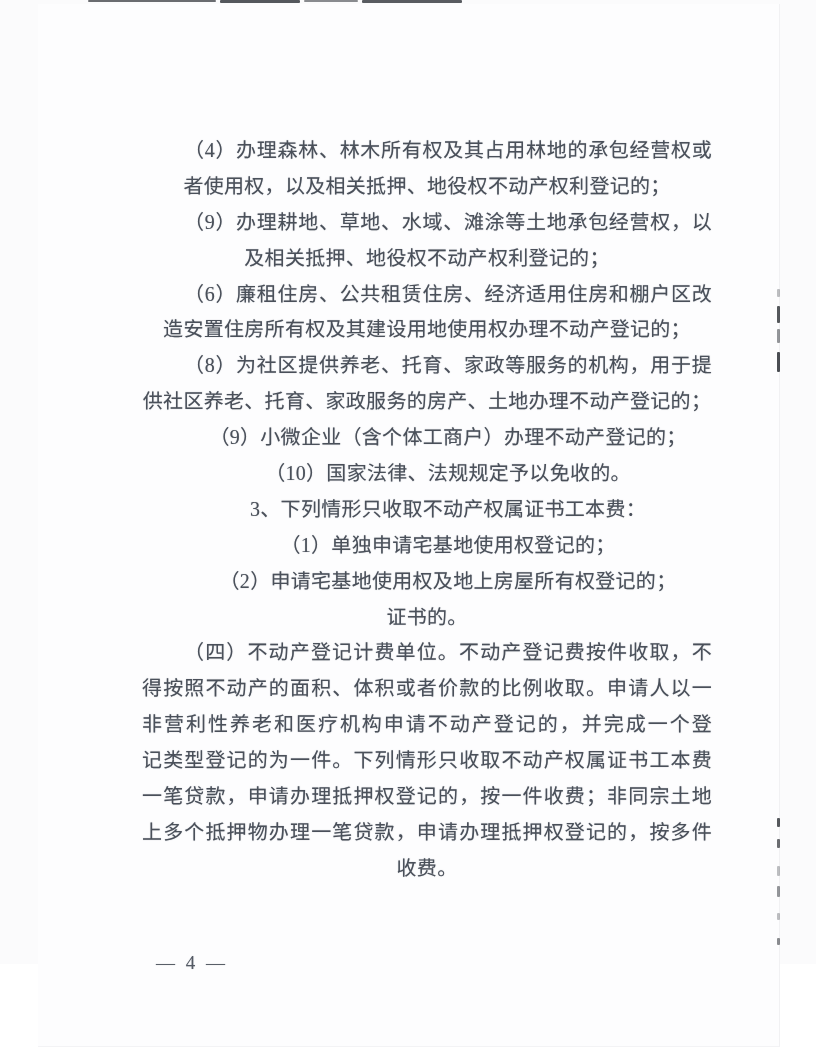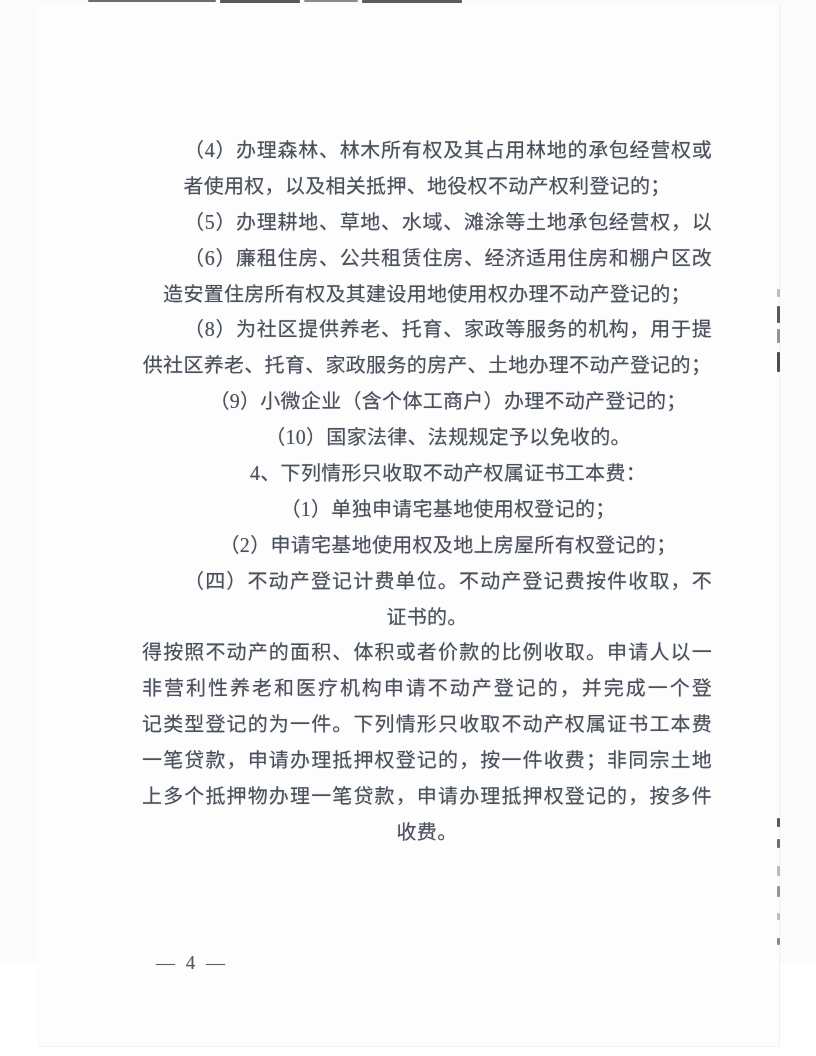--- a/index.html
+++ b/index.html
@@ -96,32 +96,33 @@
       <div class="right-mark" style="top: 839px; height: 9px; opacity: 0.7; background: rgb(44, 47, 53);"></div>
       <div class="right-mark" style="top: 866px; height: 10px; opacity: 0.3; background: rgb(44, 47, 53);"></div>
       <div class="right-mark" style="top: 886px; height: 11px; opacity: 0.5; background: rgb(44, 47, 53);"></div>
       <div class="right-mark" style="top: 913px; height: 7px; opacity: 0.3; background: rgb(44, 47, 53);"></div>
       <div class="right-mark" style="top: 938px; height: 7px; opacity: 0.55; background: rgb(44, 47, 53);"></div>
     </div>
 
   <div class="doc-body" id="docBody">
       <div class="tline indent fill">（4）办理森林、林木所有权及其占用林地的承包经营权或</div>
       <div class="tline">者使用权，以及相关抵押、地役权不动产权利登记的；</div>
-      <div class="tline indent fill">（5）办理耕地、草地、水域、滩涂等土地承包经营权，以</div>
+      <div class="tline indent fill">（9）办理耕地、草地、水域、滩涂等土地承包经营权，以</div>
+      <div class="tline">及相关抵押、地役权不动产权利登记的；</div>
       <div class="tline indent fill">（6）廉租住房、公共租赁住房、经济适用住房和棚户区改</div>
       <div class="tline">造安置住房所有权及其建设用地使用权办理不动产登记的；</div>
       <div class="tline indent fill">（8）为社区提供养老、托育、家政等服务的机构，用于提</div>
       <div class="tline">供社区养老、托育、家政服务的房产、土地办理不动产登记的；</div>
       <div class="tline indent">（9）小微企业（含个体工商户）办理不动产登记的；</div>
       <div class="tline indent">（10）国家法律、法规规定予以免收的。</div>
-      <div class="tline indent">4、下列情形只收取不动产权属证书工本费：</div>
+      <div class="tline indent">3、下列情形只收取不动产权属证书工本费：</div>
       <div class="tline indent">（1）单独申请宅基地使用权登记的；</div>
       <div class="tline indent">（2）申请宅基地使用权及地上房屋所有权登记的；</div>
+      <div class="tline">证书的。</div>
       <div class="tline indent fill">（四）不动产登记计费单位。不动产登记费按件收取，不</div>
-      <div class="tline">证书的。</div>
       <div class="tline fill">得按照不动产的面积、体积或者价款的比例收取。申请人以一</div>
       <div class="tline fill">非营利性养老和医疗机构申请不动产登记的，并完成一个登</div>
       <div class="tline fill">记类型登记的为一件。下列情形只收取不动产权属证书工本费</div>
       <div class="tline fill">一笔贷款，申请办理抵押权登记的，按一件收费；非同宗土地</div>
       <div class="tline fill">上多个抵押物办理一笔贷款，申请办理抵押权登记的，按多件</div>
       <div class="tline">收费。</div>
     </div>
 
   <div class="page-number">— 4 —</div>
 </div>

